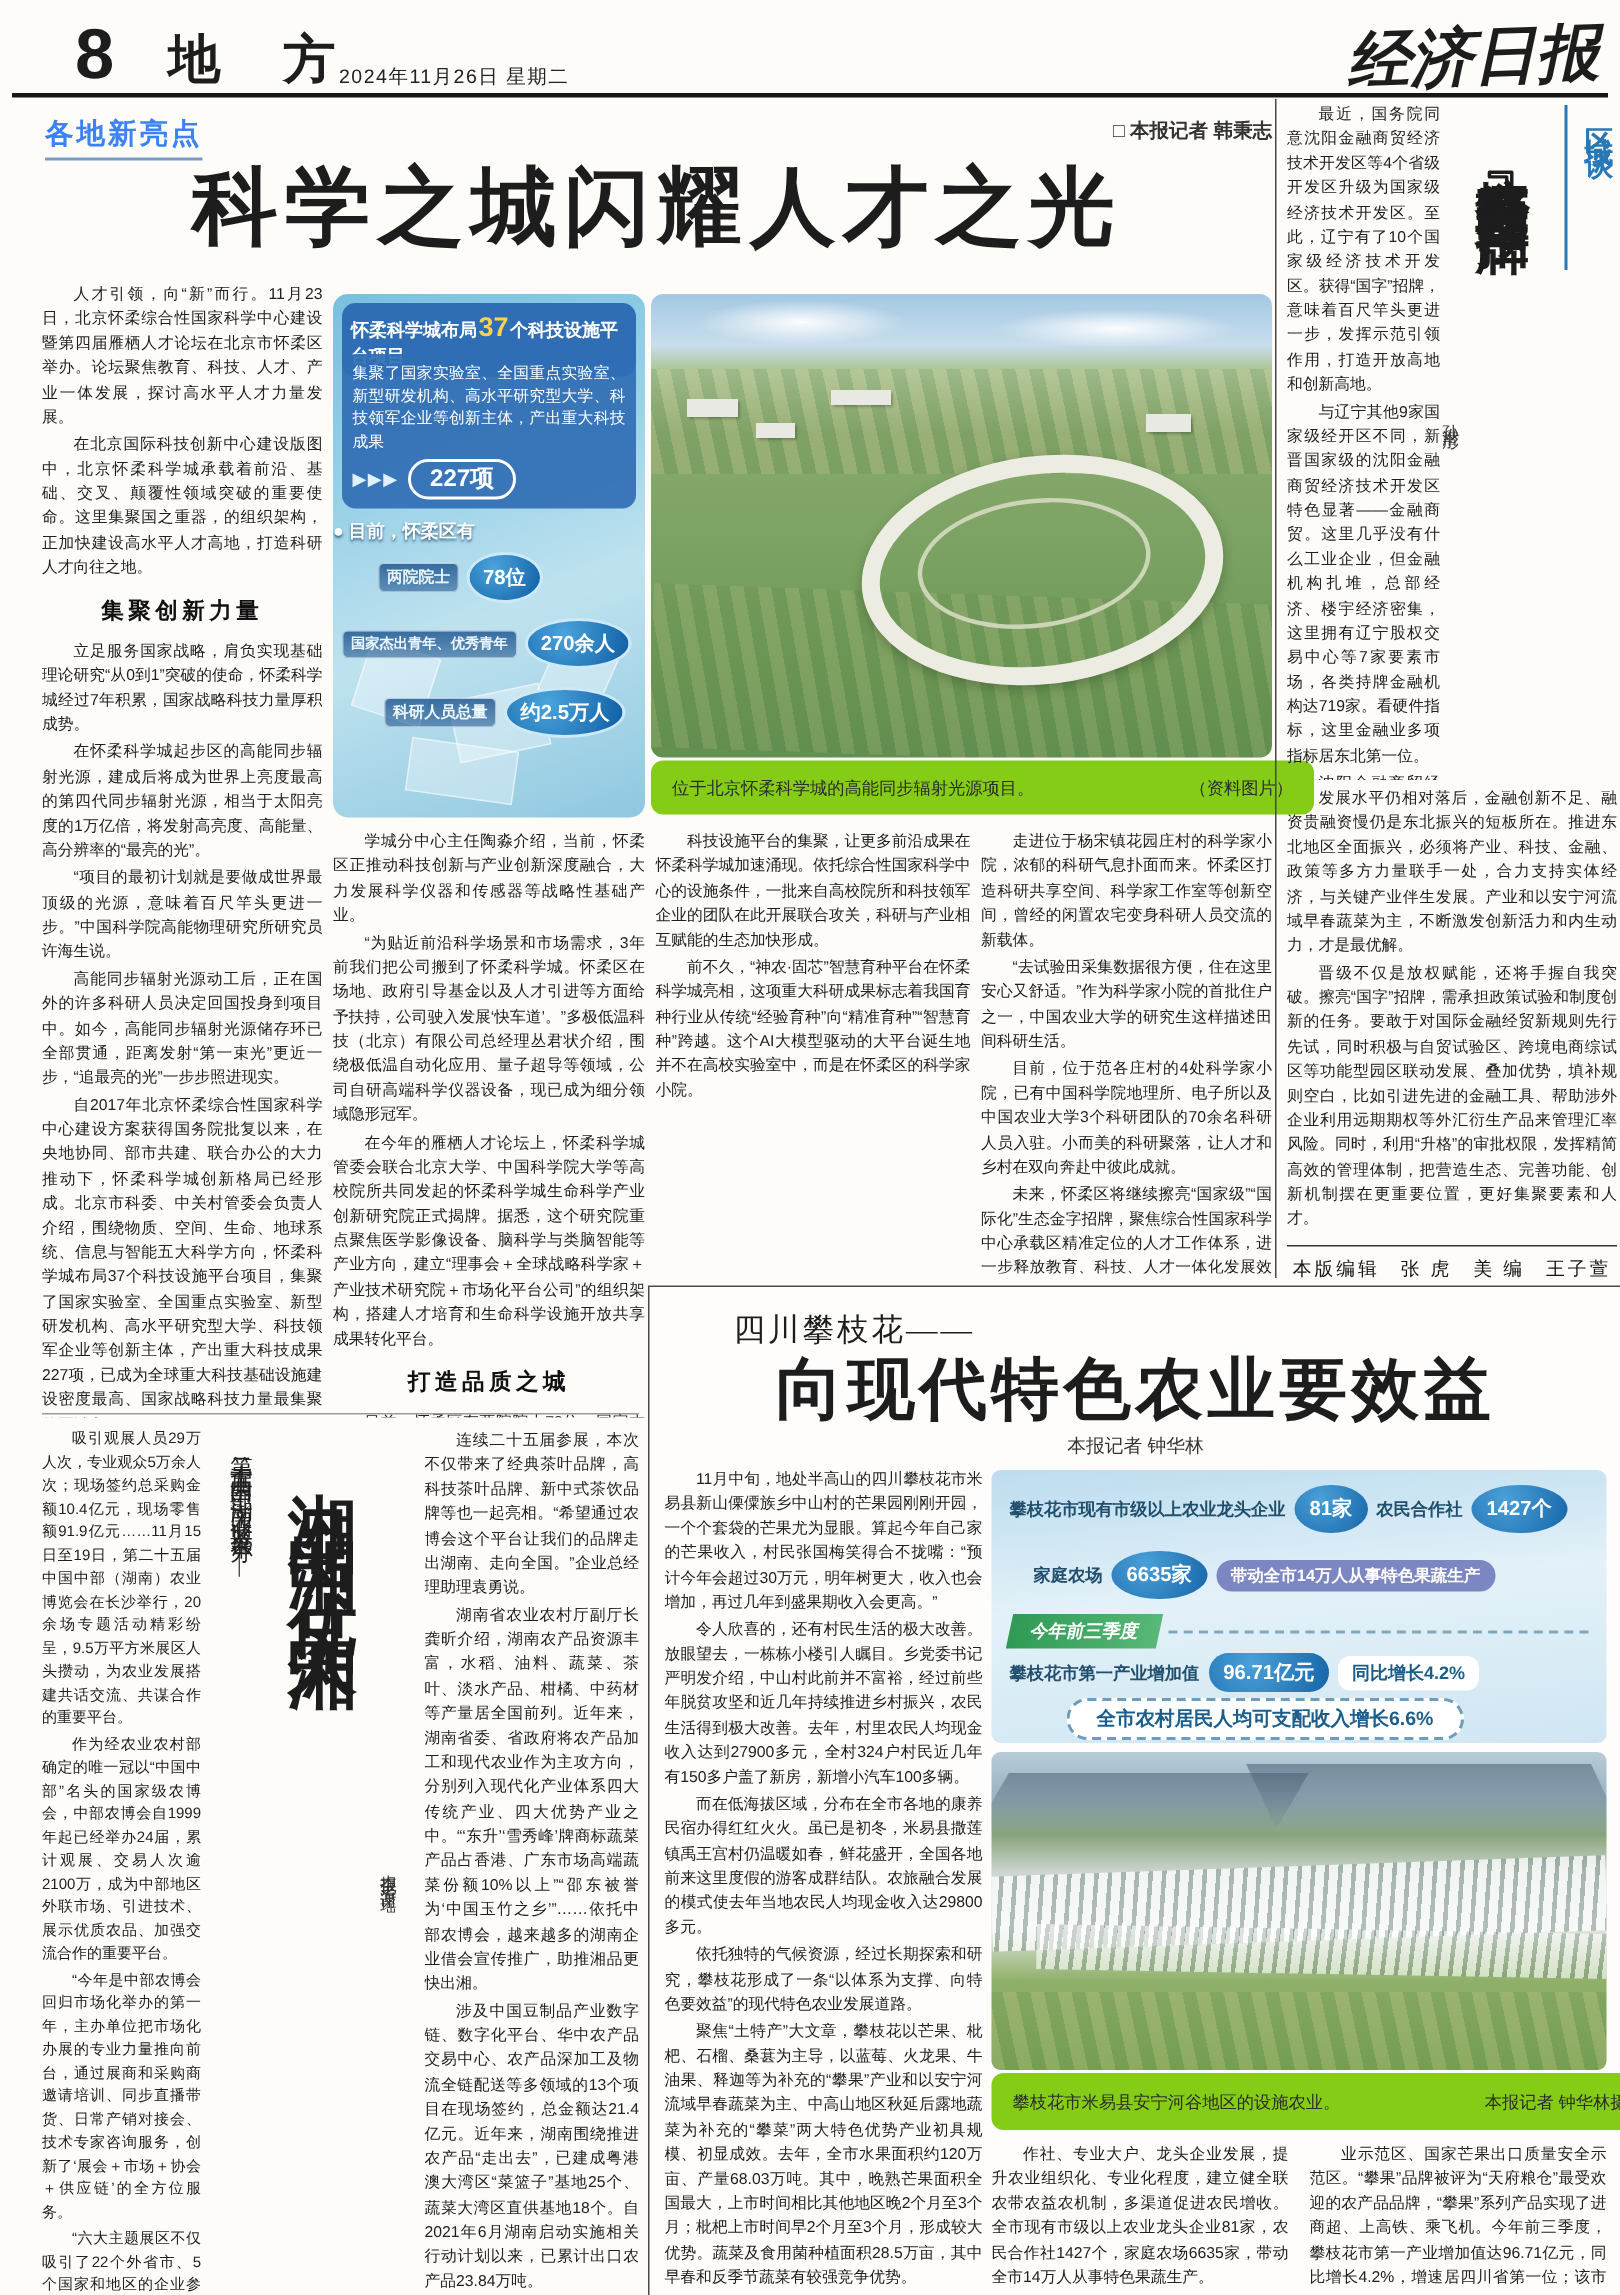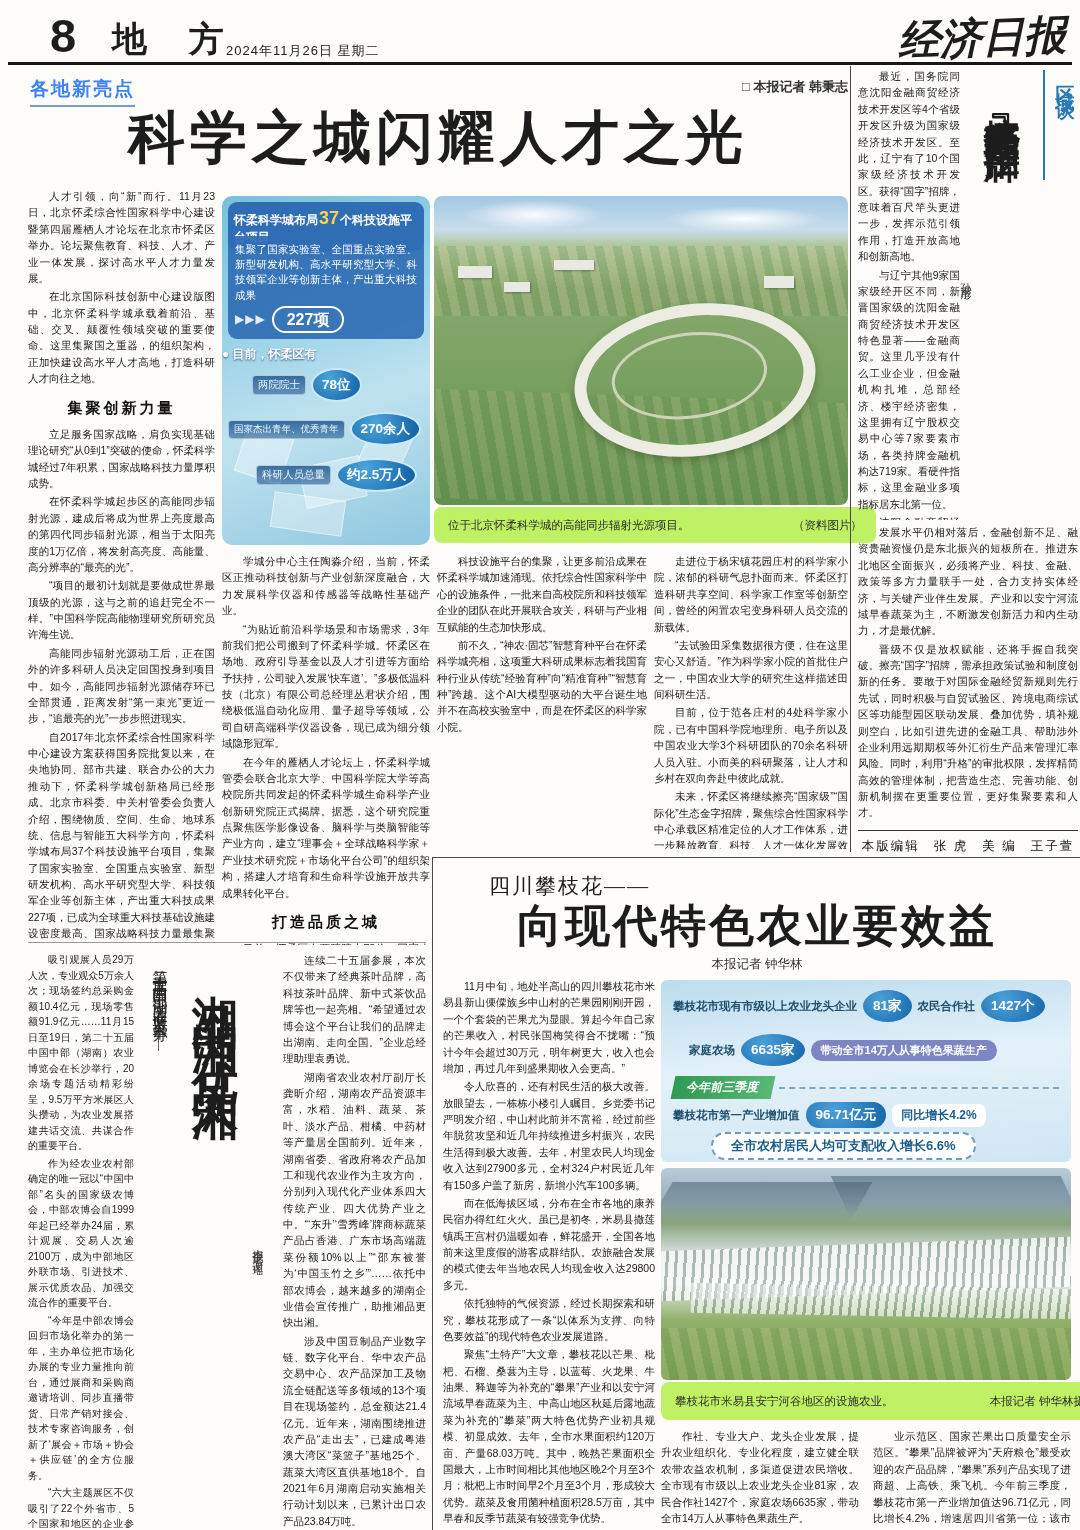--- a/index.html
+++ b/index.html
@@ -35,34 +35,34 @@
   .ig-title .num{font-size:18px;color:#ffd24a;padding:0 1px;}
   .ig-body{position:absolute;left:6px;top:40px;width:182px;background:rgba(48,110,180,.92);
            border-radius:9px;color:#fff;font-size:10.5px;line-height:1.45;padding:6px 7px;text-align:justify;}
   .ig-ach{display:flex;align-items:center;gap:6px;margin-top:3px;}
   .ig-ach .arrows{color:#dff0ff;font-size:12px;letter-spacing:1px;}
   .ig-ach .capsule{border:2px solid #fff;border-radius:999px;padding:0 13px;font-size:16px;font-weight:900;}
   .ig-lead{position:absolute;left:0;top:150px;color:#fff;font-size:12px;font-weight:900;
            text-shadow:0 1px 2px rgba(20,60,100,.8);}
   .ig-row{position:absolute;display:flex;align-items:center;gap:5px;}
   .ig-chip{background:linear-gradient(180deg,rgba(23,80,140,.8),rgba(23,80,140,.55));
-           border:1px solid rgba(255,255,255,.55);color:#ecf7ff;font-size:10.5px;font-weight:400;
+           border:1px solid rgba(255,255,255,.55);color:#ecf7ff;font-size:10.5px;font-weight:700;
            padding:2px 5px;border-radius:4px;white-space:nowrap;}
   .ig-badge{background:radial-gradient(circle at 35% 28%,#4aa4dc,#0d5ca2);border:2px solid #cde9f8;
             border-radius:50%;color:#fff;font-weight:900;font-size:13.5px;padding:6px 9px;white-space:nowrap;}
   
   .photo-main{left:434px;top:196px;width:414px;height:309px;border-radius:8px;overflow:hidden;
     background:linear-gradient(180deg,#a3c8e3 0%,#c8dded 11%,#aec79a 16%,#88a96d 30%,#7ba263 55%,#6d9856 80%,#629050 100%);}
   .cloud{position:absolute;background:radial-gradient(ellipse,rgba(255,255,255,.95),rgba(255,255,255,0) 70%);}
   .ring{position:absolute;left:140px;top:108px;width:218px;height:128px;border:12px solid #edece2;
         border-radius:50%;transform:rotate(-7deg);box-shadow:0 3px 8px rgba(40,60,30,.35);}
   .ring-inner{position:absolute;left:26px;top:16px;width:150px;height:80px;border:3px solid #cdd5b8;border-radius:50%;}
   .bldg{position:absolute;background:#e9e9e4;box-shadow:1px 1px 2px rgba(0,0,0,.3);}
   .strip{position:absolute;background:repeating-linear-gradient(78deg,rgba(210,200,150,.45) 0 9px,rgba(90,130,70,.4) 9px 18px);}
-  .cap{background:#bef264;border-radius:8px;color:#2c2c2c;font-size:11.5px;display:flex;
+  .cap{background:#84cc16;border-radius:8px;color:#2c2c2c;font-size:11.5px;display:flex;
        justify-content:space-between;align-items:center;padding:0 14px;}
   
   .sb-label{color:#2878b5;font-size:19px;font-weight:900;letter-spacing:7px;
             border-left:2px solid #2878b5;padding-left:7px;}
   .sb-head{font-size:36px;font-weight:900;letter-spacing:3px;line-height:1.08;}
   .sb-author{font-size:11px;color:#333;letter-spacing:3px;}
   .sb-footer{border-top:1px solid #333;padding-top:7px;text-align:center;font-size:12.5px;
              letter-spacing:2px;color:#111;display:flex;justify-content:center;gap:14px;}
   .vrule{background:#474747;width:1px;}
   .hrule{background:#9a9a9a;height:1px;}
@@ -108,21 +108,21 @@
 
   <div class="abs txtcol" style="left:28px;top:188px;width:187px;height:757px;">
     <div>
         <p>人才引领，向“新”而行。11月23日，北京怀柔综合性国家科学中心建设暨第四届雁栖人才论坛在北京市怀柔区举办。论坛聚焦教育、科技、人才、产业一体发展，探讨高水平人才力量发展。</p>
         <p>在北京国际科技创新中心建设版图中，北京怀柔科学城承载着前沿、基础、交叉、颠覆性领域突破的重要使命。这里集聚国之重器，的组织架构，正加快建设高水平人才高地，打造科研人才向往之地。</p>
       </div>
     <h3 class="subhead">集聚创新力量</h3>
     <div>
         <p>立足服务国家战略，肩负实现基础理论研究“从0到1”突破的使命，怀柔科学城经过7年积累，国家战略科技力量厚积成势。</p>
         <p>在怀柔科学城起步区的高能同步辐射光源，建成后将成为世界上亮度最高的第四代同步辐射光源，相当于太阳亮度的1万亿倍，将发射高亮度、高能量、高分辨率的“最亮的光”。</p>
-        <p>“项目的最初计划就是要做成世界最顶级的光源，这与之前的追赶完全不一样。”中国科学院高能物理研究所研究员许海生说。</p>
+        <p>“项目的最初计划就是要做成世界最顶级的光源，意味着百尺竿头更进一步。”中国科学院高能物理研究所研究员许海生说。</p>
         <p>高能同步辐射光源动工后，正在国外的许多科研人员决定回国投身到项目中。如今，高能同步辐射光源储存环已全部贯通，距离发射“第一束光”更近一步，“追最亮的光”一步步照进现实。</p>
         <p>自2017年北京怀柔综合性国家科学中心建设方案获得国务院批复以来，在央地协同、部市共建、联合办公的大力推动下，怀柔科学城创新格局已经形成。北京市科委、中关村管委会负责人介绍，围绕物质、空间、生命、地球系统、信息与智能五大科学方向，怀柔科学城布局37个科技设施平台项目，集聚了国家实验室、全国重点实验室、新型研发机构、高水平研究型大学、科技领军企业等创新主体，产出重大科技成果227项，已成为全球重大科技基础设施建设密度最高、国家战略科技力量最集聚的区域之一。</p>
       </div>
 
   </div>
 
   <div class="abs ig">
     <div class="cube" style="left:18px;top:235px;width:46px;height:46px;transform:rotate(18deg);"></div>
     <div class="cube" style="left:80px;top:265px;width:60px;height:40px;transform:rotate(-12deg);"></div>
     <div class="cube" style="left:140px;top:230px;width:40px;height:56px;transform:rotate(24deg);"></div>

